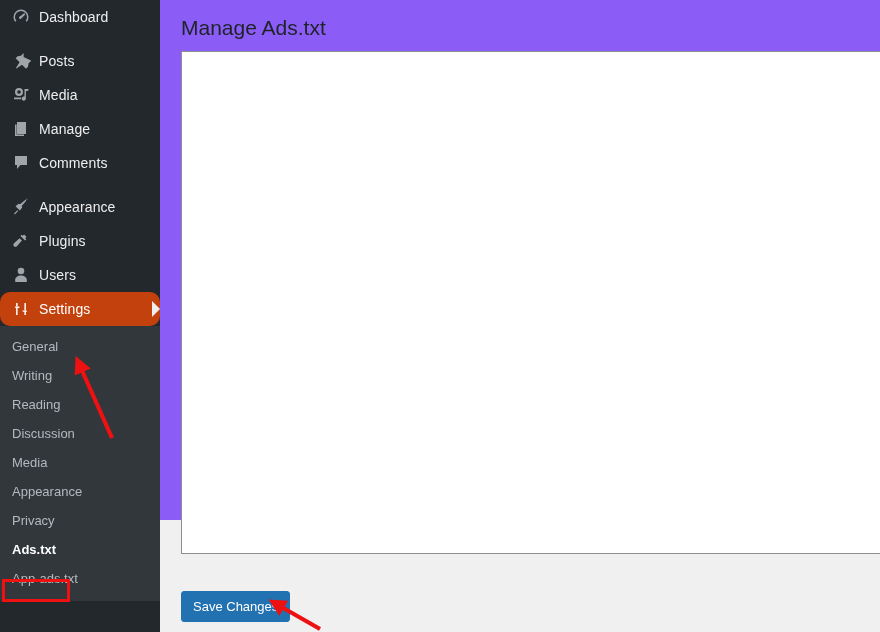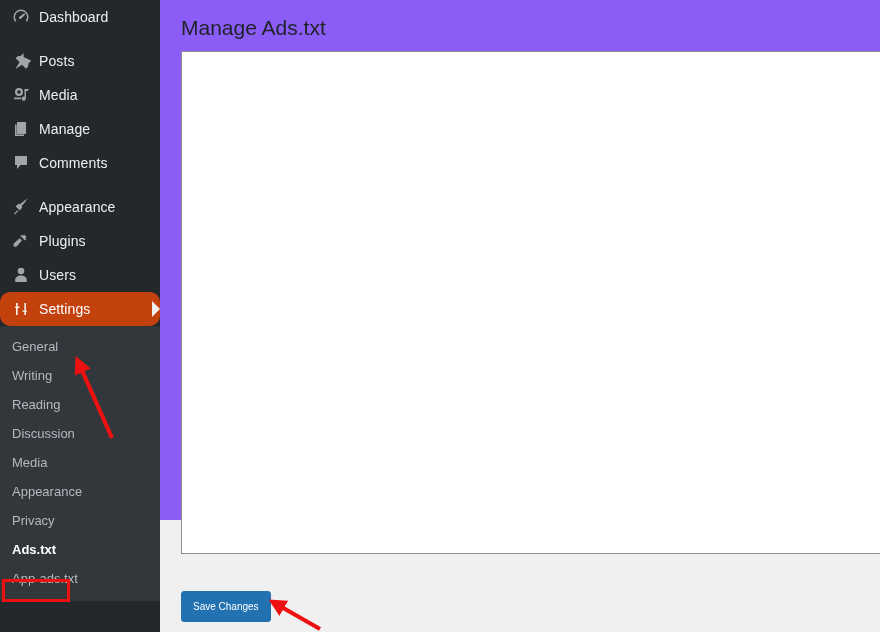--- a/index.html
+++ b/index.html
@@ -155,21 +155,21 @@
     position: absolute;
     left: 21px;
     top: 591px;
     height: 31px;
     padding: 0 11px;
     background: #2271b1;
     border: 1px solid #2271b1;
     border-radius: 3px;
     color: #ffffff;
     font-family: "Liberation Sans", sans-serif;
-    font-size: 10px;
+    font-size: 13px;
     line-height: 29px;
     cursor: pointer;
     box-sizing: border-box;
     white-space: nowrap;
   }
 
   
   #annotations {
     position: absolute;
     left: 0;

